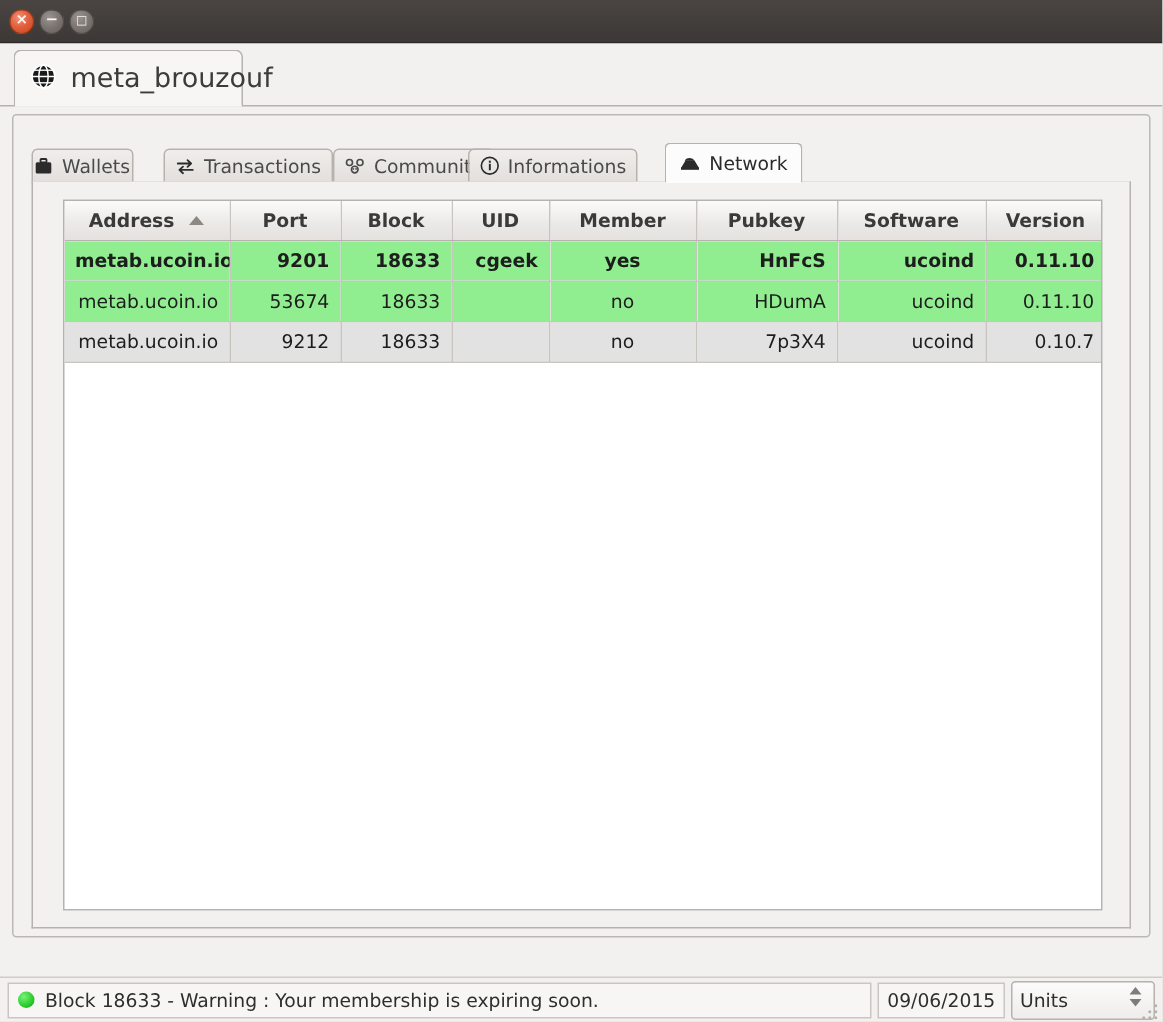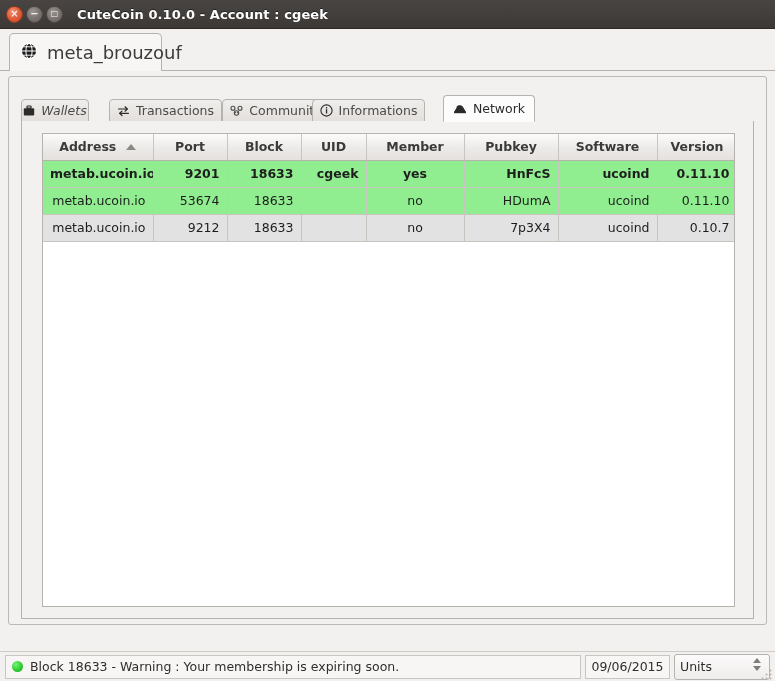--- a/index.html
+++ b/index.html
@@ -260,21 +260,20 @@
       <div class="winbtn close">
         <span>×</span>
       </div>
       <div class="winbtn min">
         <span>−</span>
       </div>
       <div class="winbtn max">
         <span>□</span>
       </div>
     </div>
-    <div id="titletext">CuteCoin 0.10.0 - Account : cgeek</div>
   </div>
 
   <div id="acct-tabstrip">
     <div class="underline"></div>
     <div id="acct-tab">
       <span>
         <svg width="18" height="18" viewBox="0 0 18 18">
           <circle cx="9" cy="9" r="7.6" fill="#1a1a1a"></circle>
           <ellipse cx="9" cy="9" rx="7.6" ry="7.6" fill="none" stroke="#ffffff" stroke-width="1.1"></ellipse>
           <ellipse cx="9" cy="9" rx="3.1" ry="7.6" fill="none" stroke="#ffffff" stroke-width="1"></ellipse>
@@ -288,21 +287,21 @@
     <div class="underline-cover"></div>
   </div>
 
   <div id="content-frame"></div>
 
   <div id="tabwidget">
 
     <div id="tabbar">
       <div class="baseline"></div>
 
-      <div class="tab" style="left:0px;width:68px;font-style:italic;">
+      <div class="tab" style="left:0px;width:68px;">
         <span class="tabicon">
           <svg width="12" height="12" viewBox="0 0 12 12">
             <rect x="4" y="1" width="4" height="2.2" rx=".5" fill="none" stroke="#2b2b2b" stroke-width="1.2"></rect>
             <rect x="0.8" y="3.2" width="10.4" height="7.4" rx="1" fill="#2b2b2b"></rect>
           </svg>
         </span>
         <span>Wallets</span>
       </div>
 
       <div class="tab" style="left:201px;width:108px;">

